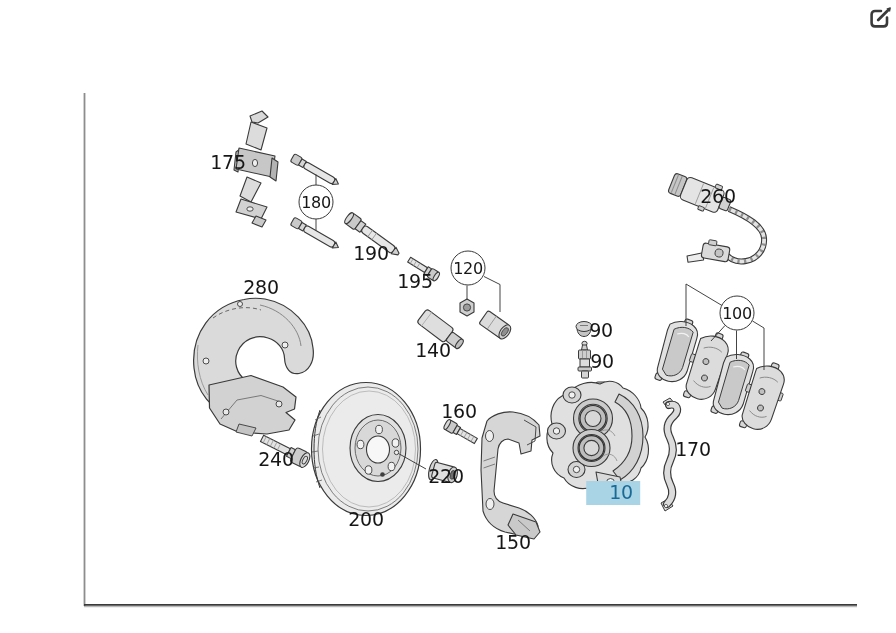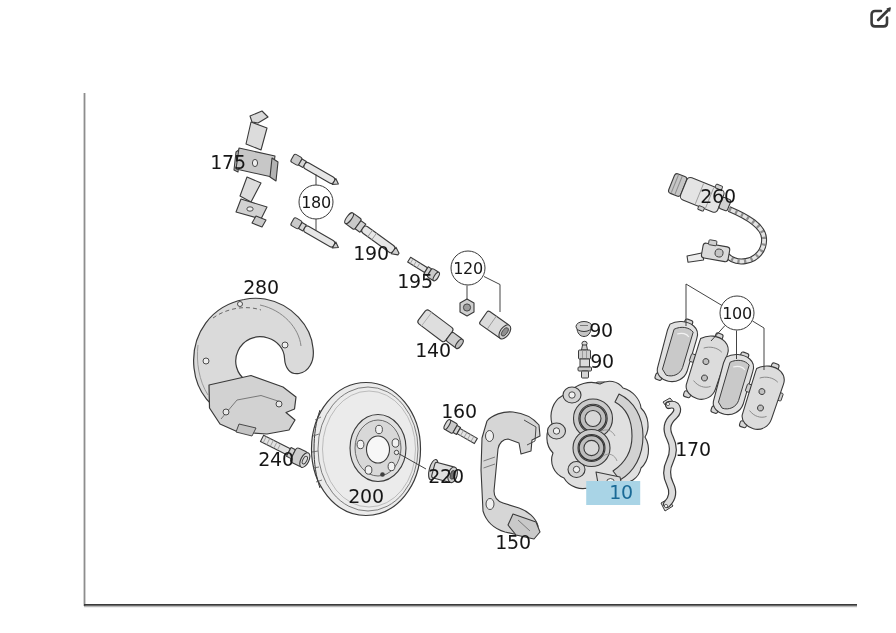--- a/index.html
+++ b/index.html
@@ -288,21 +288,21 @@
   <div class="lbl circled" style="left:468px;top:268px">120</div>
   <div class="lbl" style="left:261px;top:287px">280</div>
   <div class="lbl" style="left:433px;top:350px">140</div>
   <div class="lbl" style="left:601px;top:330px">90</div>
   <div class="lbl" style="left:602px;top:361px">90</div>
   <div class="lbl" style="left:718px;top:196px">260</div>
   <div class="lbl circled" style="left:737px;top:313px">100</div>
   <div class="lbl" style="left:459px;top:411px">160</div>
   <div class="lbl" style="left:276px;top:459px">240</div>
   <div class="lbl" style="left:446px;top:476px">220</div>
-  <div class="lbl" style="left:366px;top:496px">200</div>
+  <div class="lbl" style="left:366px;top:519px">200</div>
   <div class="lbl" style="left:513px;top:542px">150</div>
   <div class="lbl" style="left:693px;top:449px">170</div>
   <div class="lbl highlighted" style="left:613px;top:493px">10</div>
 
   <div class="edit-btn">
     <svg width="24" height="24" viewBox="0 0 24 24">
       <path d="M 12,5 H 6 C 4,5 2.6,6.4 2.6,8.4 V 17 C 2.6,19 4,20.4 6,20.4 H 14.6 C 16.6,20.4 18,19 18,17 V 11.5" fill="none" stroke="#3a3a3a" stroke-width="2.6" stroke-linecap="round"></path>
       <path d="M 9.2,14 L 19,4.2" fill="none" stroke="#3a3a3a" stroke-width="2.8" stroke-linecap="round"></path>
       <path d="M 17.4,2.4 L 21,6 L 21.8,2.6 C 22,1.6 21.4,1.1 20.5,1.4 Z" fill="#3a3a3a" stroke="none"></path>
     </svg>

